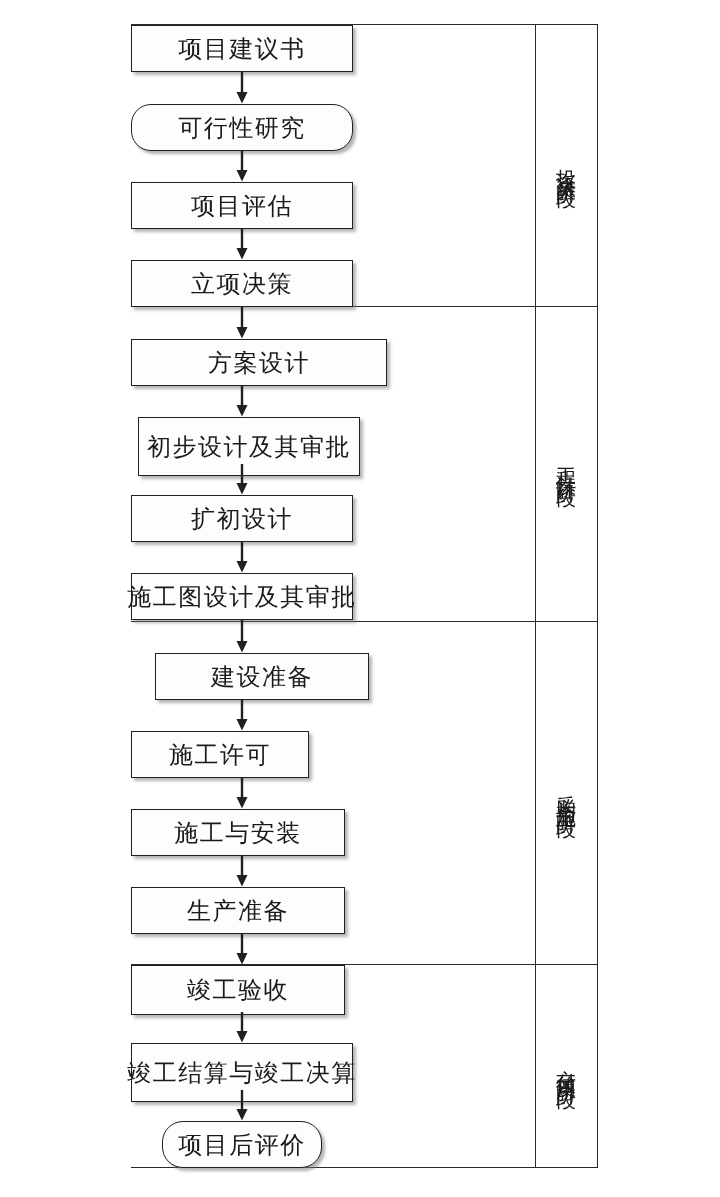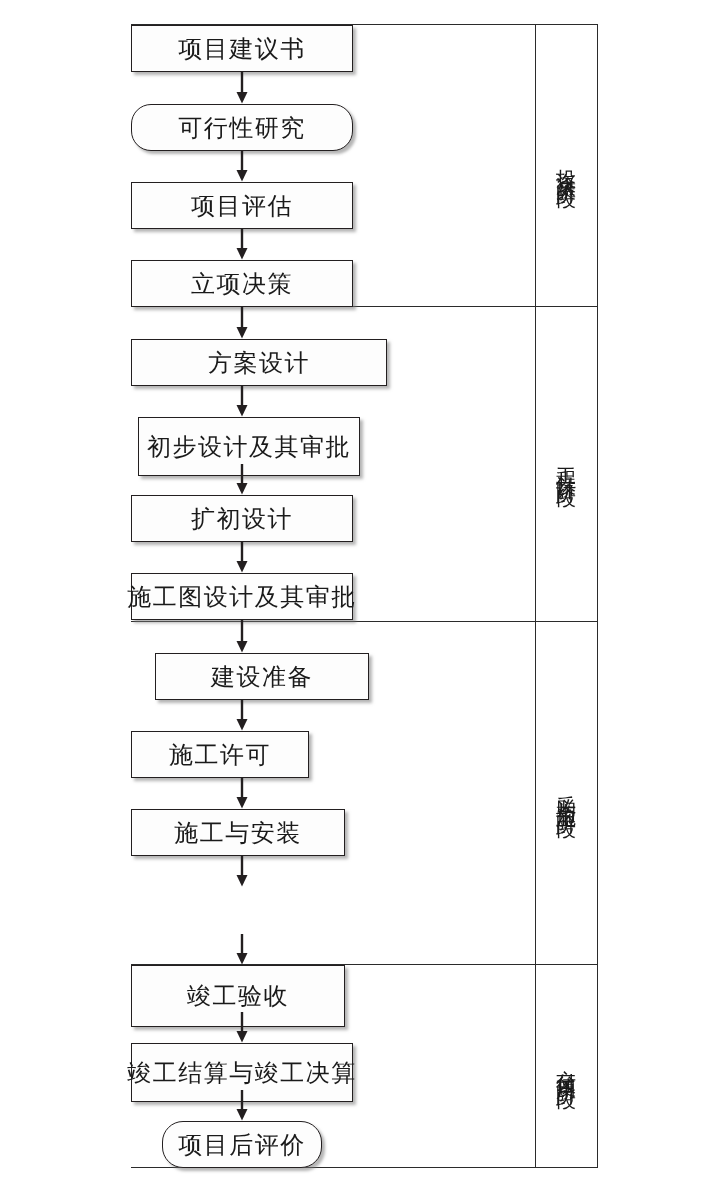--- a/index.html
+++ b/index.html
@@ -194,31 +194,34 @@
 
   <div class="node" style="left:131px; top:809px; width:214px; height:47px;">
     <span class="node-label">施工与安装</span>
   </div>
 
   <svg class="arrow" style="left:235px; top:856px; height:31px;" viewBox="0 0 14 31">
     <line x1="7" y1="0" x2="7" y2="21" stroke="#231f20" stroke-width="2.4"></line>
     <polygon points="1.5,19 12.5,19 7,30.5" fill="#231f20"></polygon>
   </svg>
 
+  <div class="node" style="left:131px; top:887px; width:214px; height:47px;">
+    <span class="node-label">生产准备</span>
+  </div>
 
   <svg class="arrow" style="left:235px; top:934px; height:31px;" viewBox="0 0 14 31">
     <line x1="7" y1="0" x2="7" y2="21" stroke="#231f20" stroke-width="2.4"></line>
     <polygon points="1.5,19 12.5,19 7,30.5" fill="#231f20"></polygon>
   </svg>
 
   <div class="phase" style="left:535px; top:621px; width:62px; height:343px;">
     <span class="phase-label">采购与施工阶段</span>
   </div>
 
-  <div class="node" style="left:131px; top:965px; width:214px; height:62px;">
+  <div class="node" style="left:131px; top:965px; width:214px; height:50px;">
     <span class="node-label">竣工验收</span>
   </div>
 
   <svg class="arrow" style="left:235px; top:1012px; height:31px;" viewBox="0 0 14 31">
     <line x1="7" y1="0" x2="7" y2="21" stroke="#231f20" stroke-width="2.4"></line>
     <polygon points="1.5,19 12.5,19 7,30.5" fill="#231f20"></polygon>
   </svg>
 
   <div class="node" style="left:131px; top:1043px; width:222px; height:59px;">
     <span class="node-label">竣工结算与竣工决算</span>

